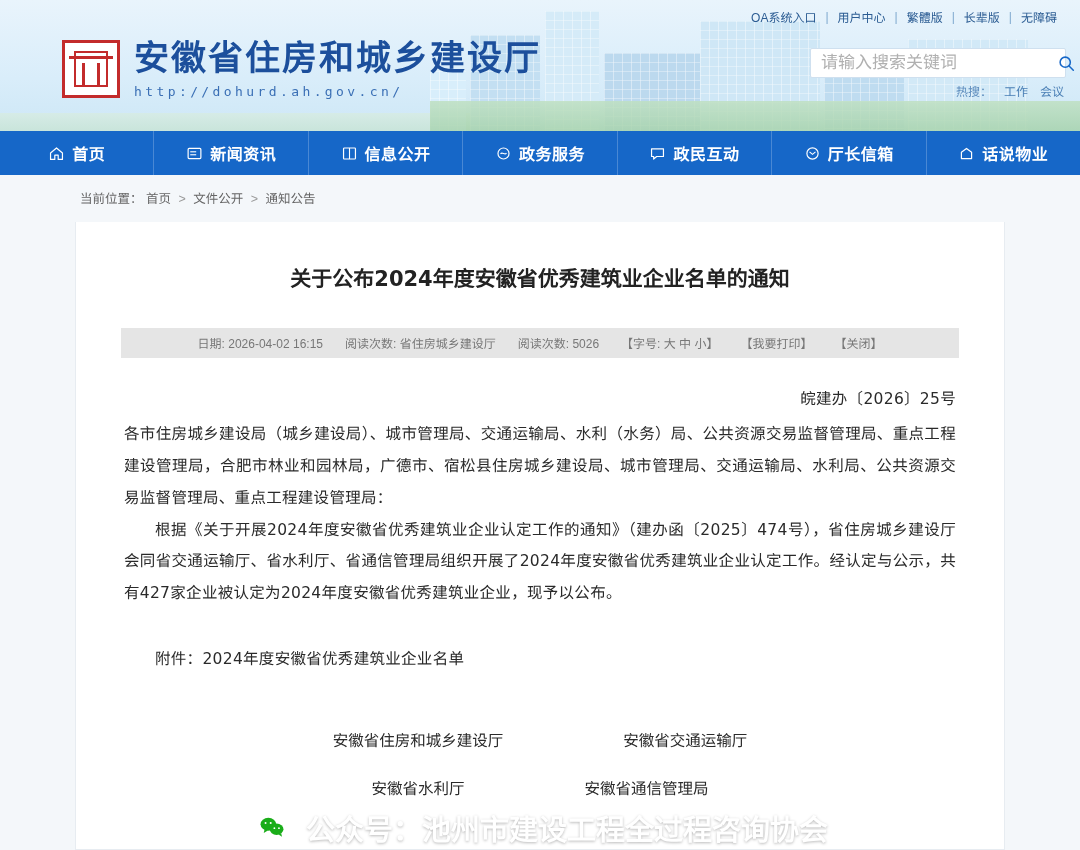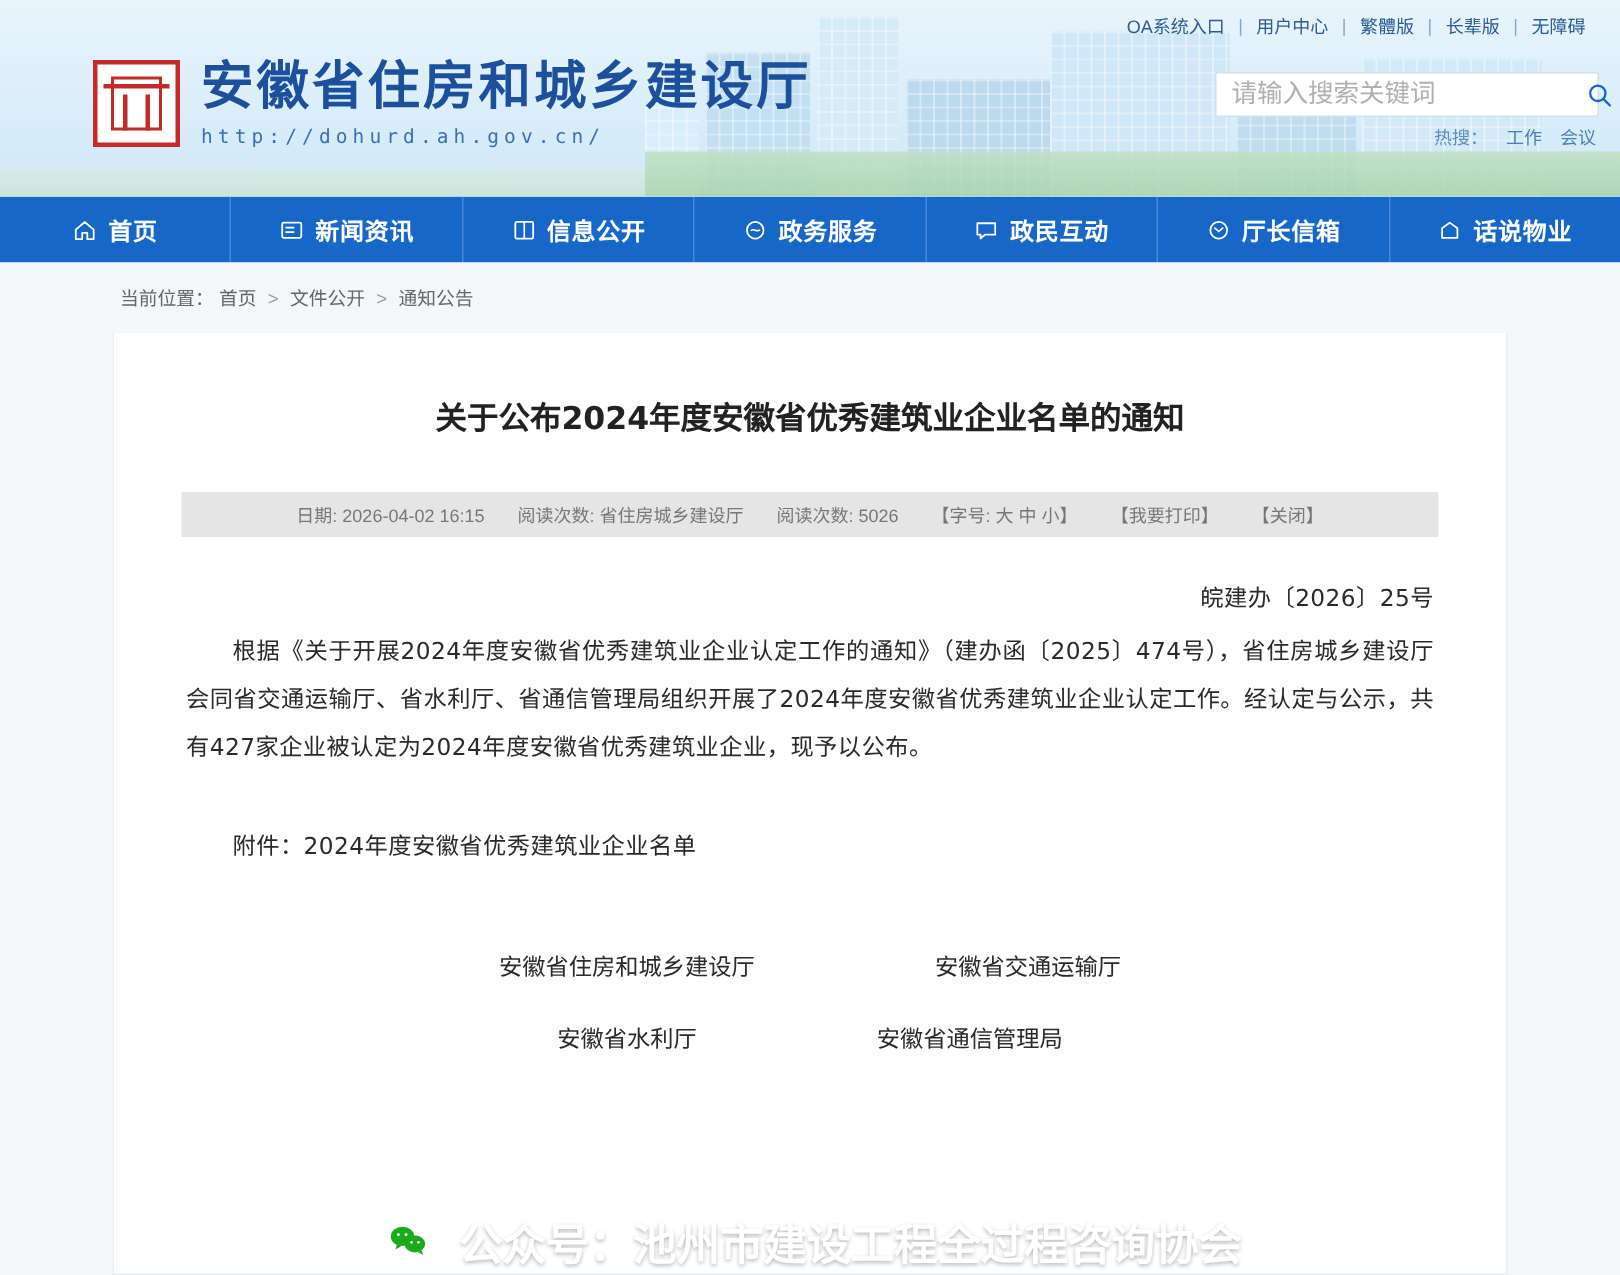--- a/index.html
+++ b/index.html
@@ -336,20 +336,21 @@
           <span>阅读次数:</span>
           <span class="num">5026</span>
         </span>
         <a>【字号: 大 中 小】</a>
         <a>【我要打印】</a>
         <a>【关闭】</a>
       </div>
 
       <div class="content">
         <p class="docnum">皖建办〔2026〕25号</p>
+        <p>各市住房城乡建设局（城乡建设局）、城市管理局、交通运输局、水利（水务）局、公共资源交易监督管理局、重点工程建设管理局，合肥市林业和园林局，广德市、宿松县住房城乡建设局、城市管理局、交通运输局、水利局、公共资源交易监督管理局、重点工程建设管理局：</p>
         <p class="indent">根据《关于开展2024年度安徽省优秀建筑业企业认定工作的通知》（建办函〔2025〕474号），省住房城乡建设厅会同省交通运输厅、省水利厅、省通信管理局组织开展了2024年度安徽省优秀建筑业企业认定工作。经认定与公示，共有427家企业被认定为2024年度安徽省优秀建筑业企业，现予以公布。</p>
         <p class="attach">附件：2024年度安徽省优秀建筑业企业名单</p>
       </div>
 
       <div class="signers">
         <div class="sign-row">
           <span>安徽省住房和城乡建设厅</span>
           <span>安徽省交通运输厅</span>
         </div>
         <div class="sign-row">

